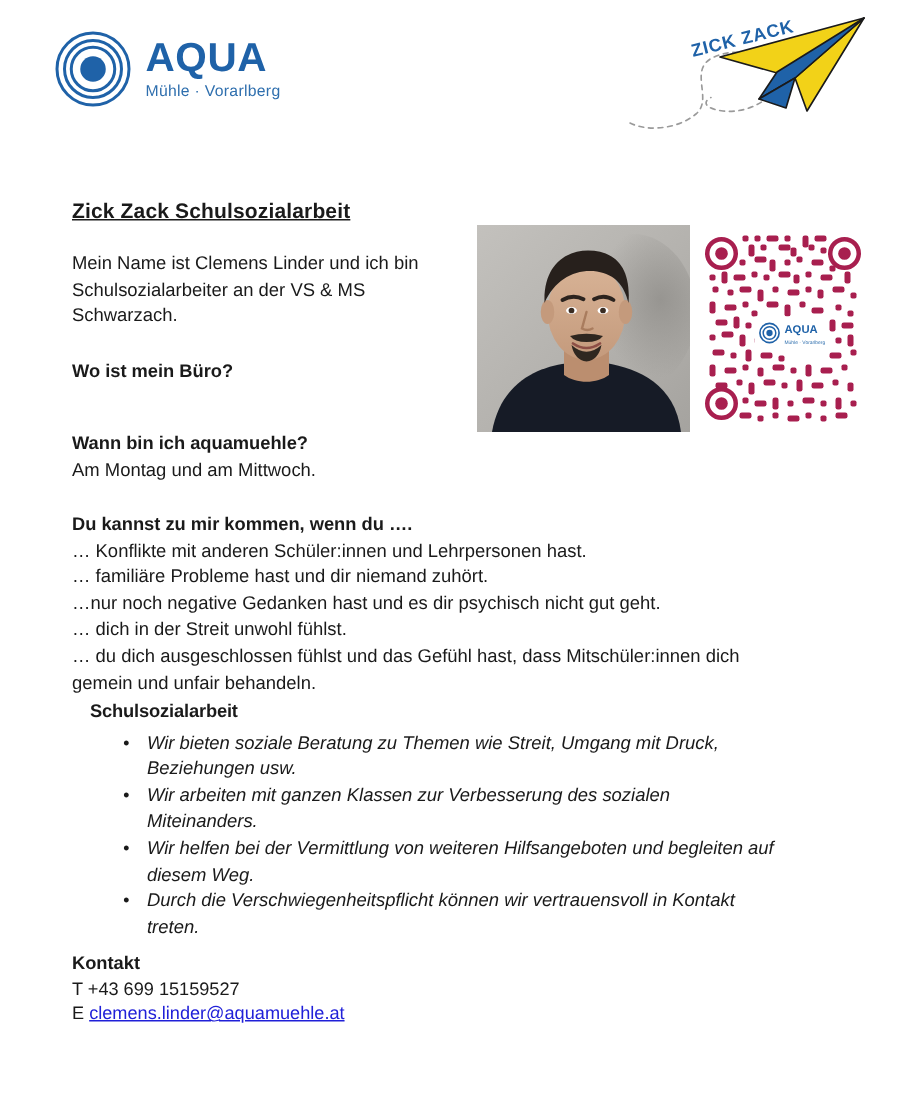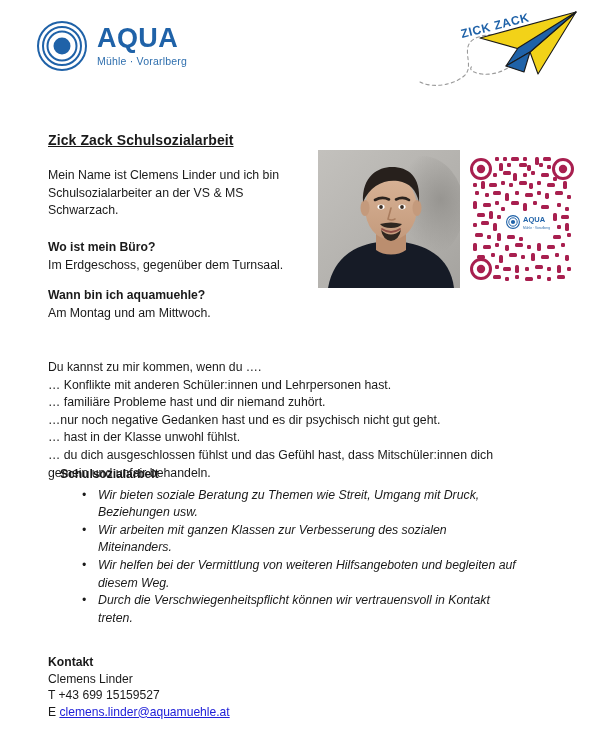--- a/index.html
+++ b/index.html
@@ -108,23 +108,22 @@
     line-height: 17.5px;
   }
 
   .reasons {
     position: absolute;
     left: 0; top: 341px;
     width: 470px;
   }
   .reasons-head {
     font-size: 12.2px;
-    font-weight: normal;
+    font-weight: bold;
     line-height: 17.6px;
-    margin-top: 18px;
   }
   .reason-line {
     font-size: 12.3px;
     line-height: 17.6px;
   }
   .reason-line.wrap { width: 460px; }
 
   .services {
     position: absolute;
     left: 12px; top: 466px;
@@ -151,21 +150,21 @@
   .services li::before {
     content: "\2022";
     position: absolute;
     left: -16px;
     top: 0;
     font-size: 12px;
   }
 
   .contact {
     position: absolute;
-    left: 0; top: 654px;
+    left: 0; top: 634px;
   }
   .contact-head {
     font-size: 12.2px;
     font-weight: bold;
     line-height: 16.5px;
   }
   .contact-line {
     font-size: 12.1px;
     line-height: 16.5px;
   }
@@ -405,47 +404,45 @@
 </div>
 
 <div class="content">
 
   <div class="doc-title">Zick Zack Schulsozialarbeit</div>
 
   <div class="intro">Mein Name ist Clemens Linder und ich bin Schulsozialarbeiter an der VS &amp; MS Schwarzach.</div>
 
   <div class="qa-block qa-1">
     <div class="qa-q">Wo ist mein Büro?</div>
-    <div class="qa-a">Im Erdgeschoss, gegenüber dem Turnsaal.</div>
   </div>
 
   <div class="qa-block qa-2">
     <div class="qa-q">Wann bin ich aquamuehle?</div>
     <div class="qa-a">Am Montag und am Mittwoch.</div>
   </div>
 
   <div class="reasons">
     <div class="reasons-head">Du kannst zu mir kommen, wenn du ….</div>
     <div class="reason-line">… Konflikte mit anderen Schüler:innen und Lehrpersonen hast.</div>
     <div class="reason-line">… familiäre Probleme hast und dir niemand zuhört.</div>
     <div class="reason-line">…nur noch negative Gedanken hast und es dir psychisch nicht gut geht.</div>
-    <div class="reason-line">… hast in der Klasse unwohl fühlst.</div>
+    <div class="reason-line">… dich in der Streit unwohl fühlst.</div>
     <div class="reason-line wrap">… du dich ausgeschlossen fühlst und das Gefühl hast, dass Mitschüler:innen dich gemein und unfair behandeln.</div>
   </div>
 
   <div class="services">
     <div class="services-head">Schulsozialarbeit</div>
     <ul>
       <li>Wir bieten soziale Beratung zu Themen wie Streit, Umgang mit Druck, Beziehungen usw.</li>
       <li>Wir arbeiten mit ganzen Klassen zur Verbesserung des sozialen Miteinanders.</li>
       <li>Wir helfen bei der Vermittlung von weiteren Hilfsangeboten und begleiten auf diesem Weg.</li>
       <li>Durch die Verschwiegenheitspflicht können wir vertrauensvoll in Kontakt treten.</li>
     </ul>
   </div>
 
   <div class="contact">
     <div class="contact-head">Kontakt</div>
-    <div class="contact-line">Clemens Linder</div>
     <div class="contact-line">T +43 699 15159527</div>
     <div class="contact-line"><span>E </span><a class="contact-mail" href="#">clemens.linder@aquamuehle.at</a></div>
   </div>
 
 </div>
 
 </body></html>

